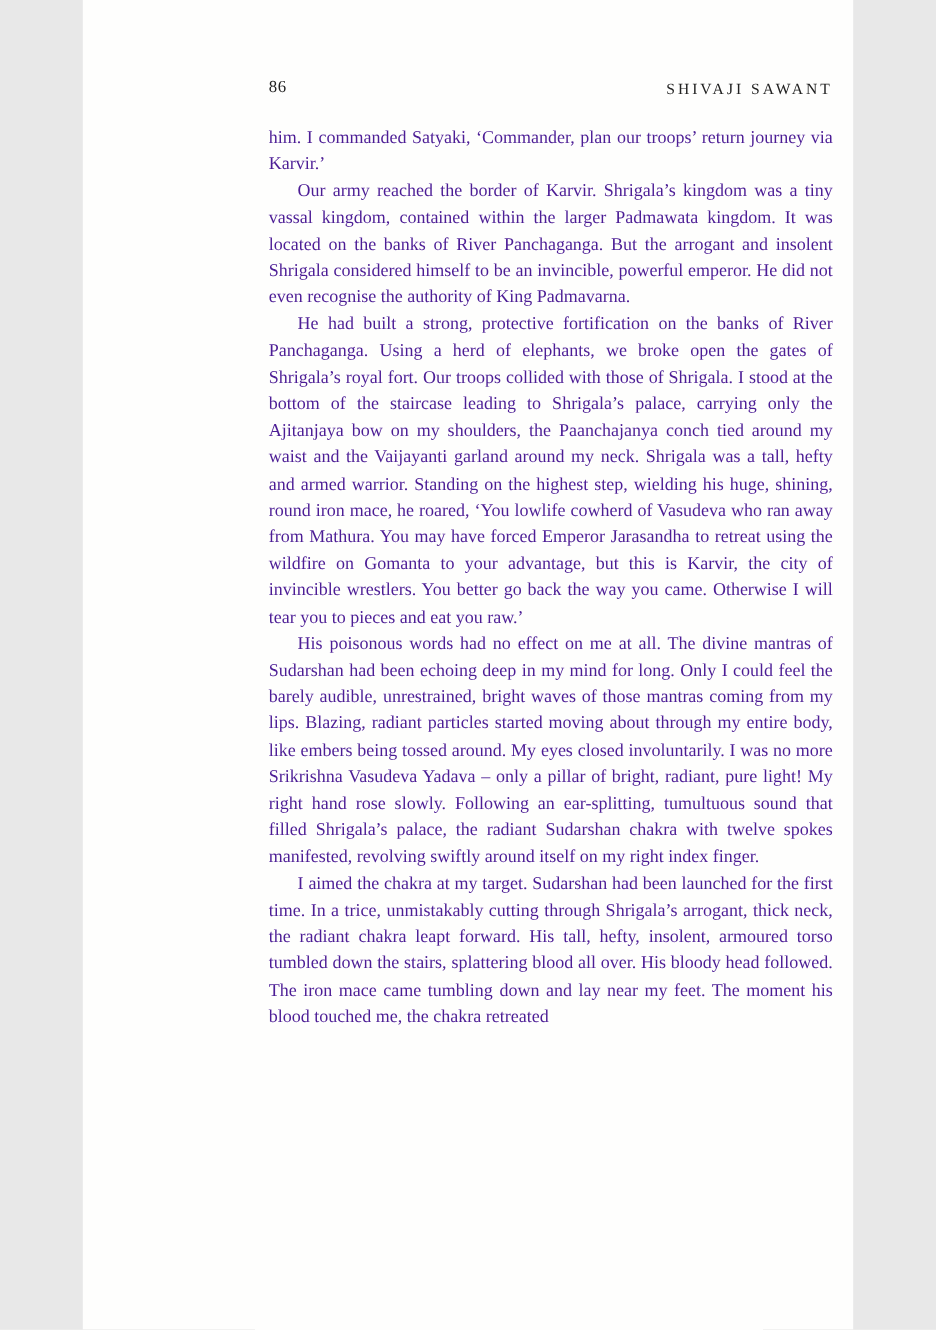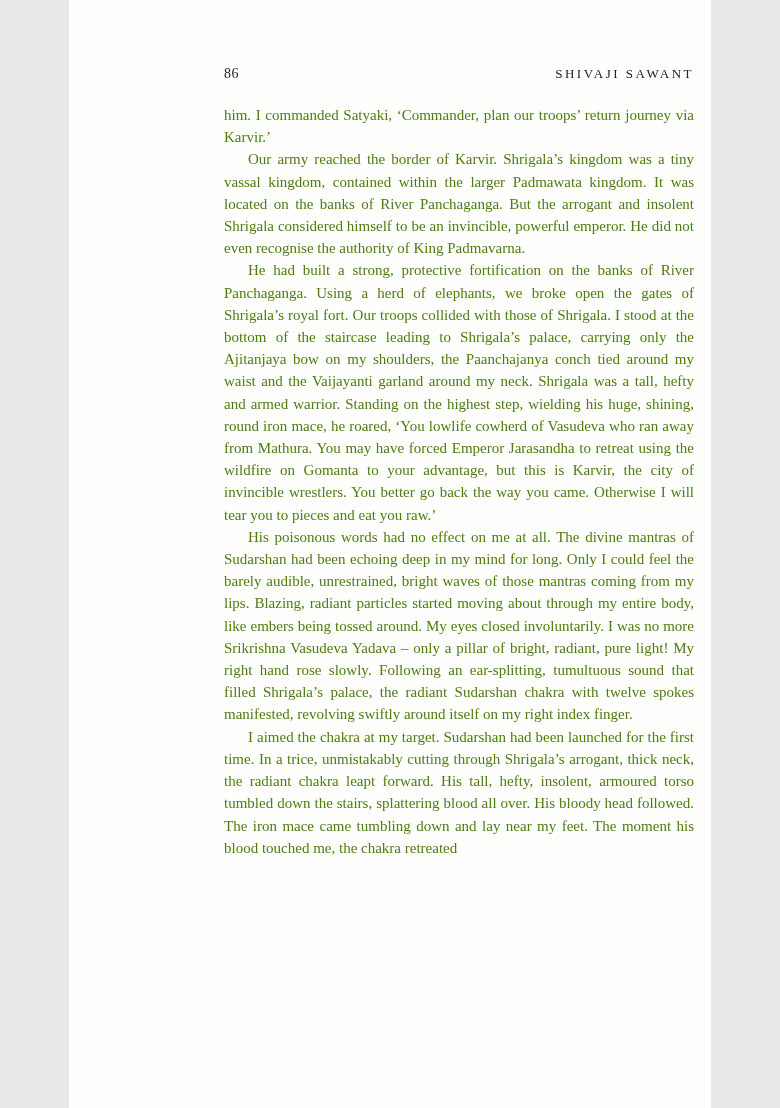--- a/index.html
+++ b/index.html
@@ -45,21 +45,21 @@
     color: #222;
   }
   .body-text {
     position: absolute;
     top: 104px;
     left: 155px;
     width: 470px;
     text-align: justify;
     font-size: 15px;
     line-height: 22.2px;
-    color: #4d7c0f;
+    color: #4c1d95;
   }
   .para {
     margin: 0;
     text-indent: 24px;
   }
   .para.no-indent {
     text-indent: 0;
   }
 </style>
 </head>

